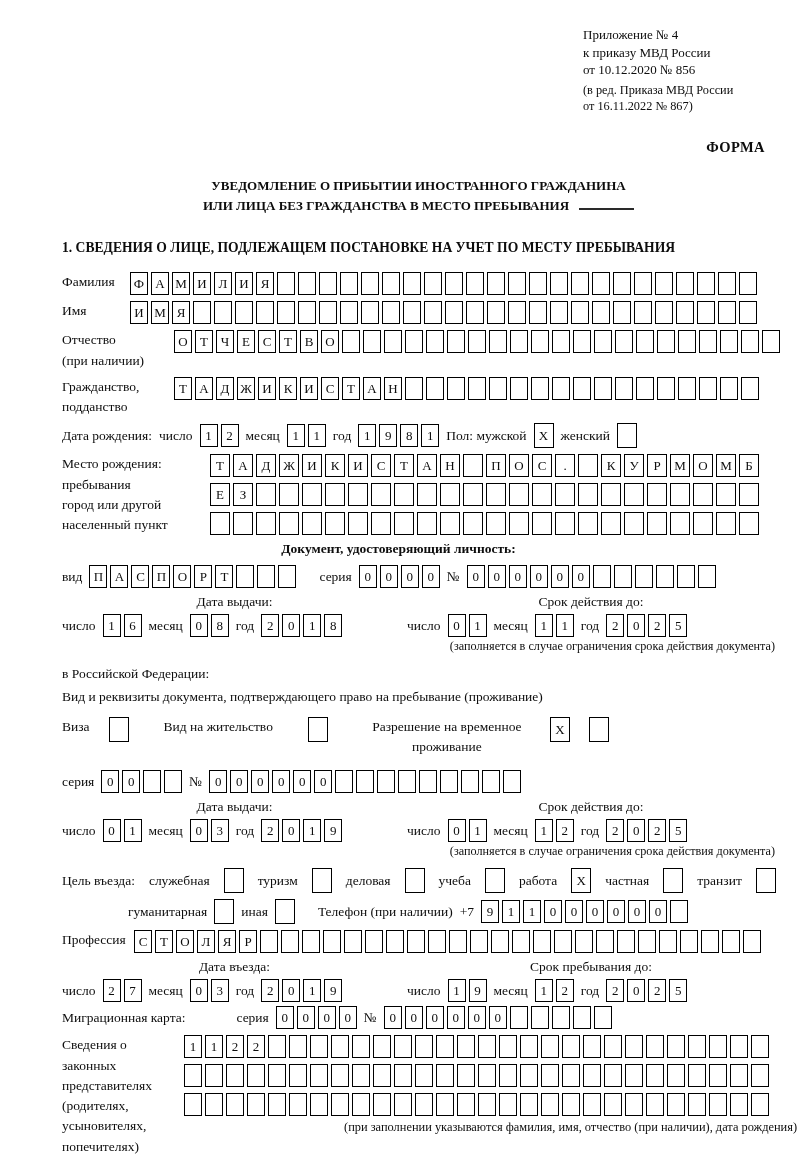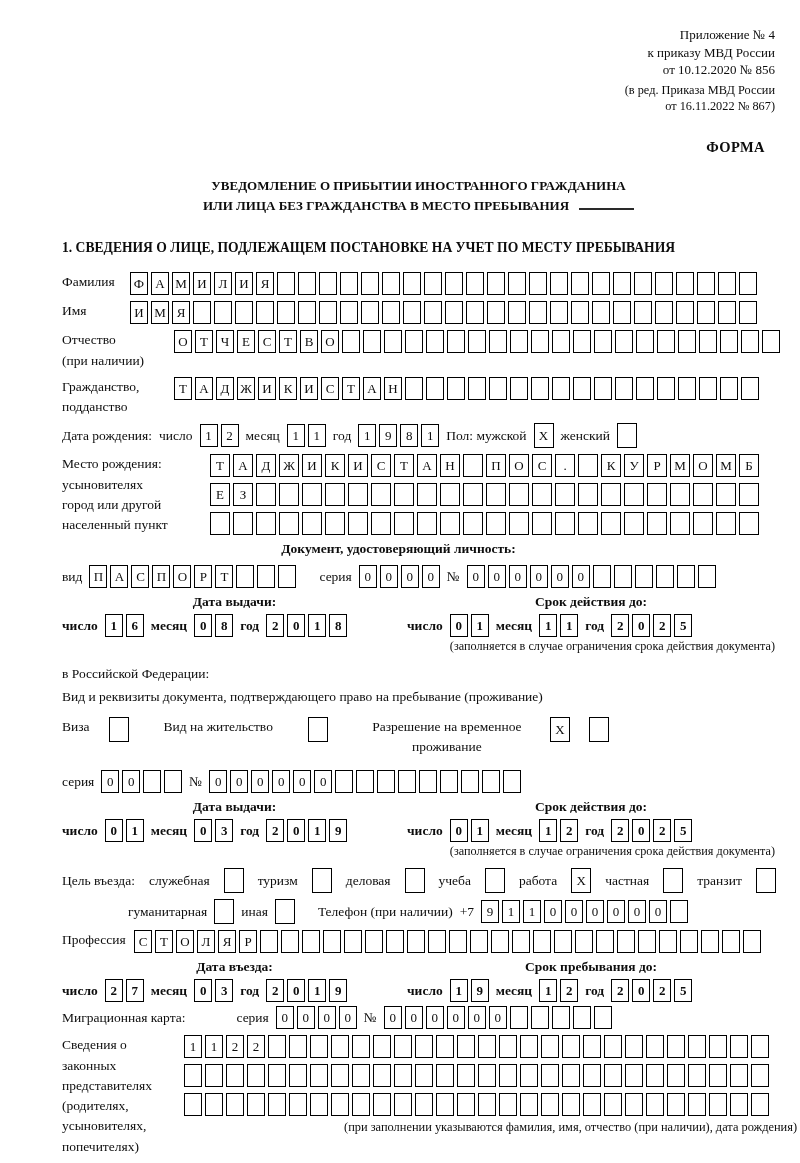--- a/index.html
+++ b/index.html
@@ -1,18 +1,18 @@
 <!DOCTYPE html>
 <html lang="ru"><head>
 <meta charset="utf-8">
 <style>
   html,body{margin:0;padding:0;background:#fff;}
   body{width:800px;min-height:1163px;font-family:"Liberation Serif",serif;color:#0d0d0d;}
   .page{box-sizing:border-box;width:800px;padding:26px 25px 20px 62px;}
-  .hdr{width:192px;margin-left:auto;font-size:13px;line-height:1.35;text-align:right;}
+  .hdr{width:192px;margin-left:auto;font-size:13px;line-height:1.35;}
   .hdr div{white-space:nowrap;}
   .hdr .sub{font-size:12.3px;margin-top:3px;}
   .forma{text-align:right;font-weight:bold;font-size:14.5px;letter-spacing:.4px;margin:24px 10px 0 0;}
   .title{text-align:center;font-weight:bold;font-size:13px;line-height:1.55;margin-top:20px;}
   .blank-line{display:inline-block;width:55px;border-bottom:2px solid #2a2a2a;height:.95em;margin-left:10px;}
   .sect{font-weight:bold;font-size:13.6px;margin:24px 0 16px 0;}
   .frow{display:flex;align-items:flex-start;margin-bottom:6px;}
   .lbl{font-size:13.5px;line-height:1.5;}
   .w68{flex:0 0 68px;}
   .w102{flex:0 0 112px;}
@@ -20,21 +20,21 @@
   .w122{flex:0 0 122px;}
   .cells{display:flex;gap:3px;}
   .cell{flex:0 0 auto;box-sizing:border-box;width:18px;height:23px;border:1.7px solid #000;
         display:flex;align-items:center;justify-content:center;font-size:13px;line-height:1;}
   .wide .cell{width:20px;}
   .cb .cell{width:20px;height:25px;}
   .mb6{margin-bottom:6px;}
   .dg{display:flex;align-items:center;gap:7px;font-size:13.5px;flex-wrap:nowrap;}
   .dg .lbl{white-space:nowrap;}
   .doch{text-align:center;font-weight:bold;font-size:13.5px;margin:2px 40px 8px 0;}
-  .datecols{display:flex;margin:4px 0 2px 0;font-weight:bold;}
+  .datecols{display:flex;margin:4px 0 2px 0;}
   .dcol1{flex:0 0 345px;}
   .dcol2{flex:1 1 auto;}
   .dhead{text-align:center;font-size:13.5px;margin-bottom:4px;}
   .note{font-size:12.2px;text-align:right;margin:1px 0 9px 0;}
   .para{font-size:13.5px;line-height:1.7;}
   .optrow{display:flex;align-items:flex-start;gap:19px;font-size:13.5px;margin:8px 0 14px 0;}
   .optw{width:168px;text-align:center;line-height:1.45;}
   .ml16{margin-left:16px;}
   .ml60{margin-left:66px;}
   .mt4{margin-top:4px;}
@@ -238,21 +238,21 @@
       </span>
     <span class="lbl">женский</span>
     <span class="cells cb">
         <span class="cell"></span>
       </span>
   </div>
 
   <div class="frow mt4">
     <div class="w148">
       <div class="lbl">Место рождения:</div>
-      <div class="lbl">усыновителях</div>
+      <div class="lbl">пребывания</div>
       <div class="lbl">город или другой</div>
       <div class="lbl">населенный пункт</div>
     </div>
     <div>
       <div class="cells wide mb6">
           <span class="cell">Т</span>
           <span class="cell">А</span>
           <span class="cell">Д</span>
           <span class="cell">Ж</span>
           <span class="cell">И</span>

